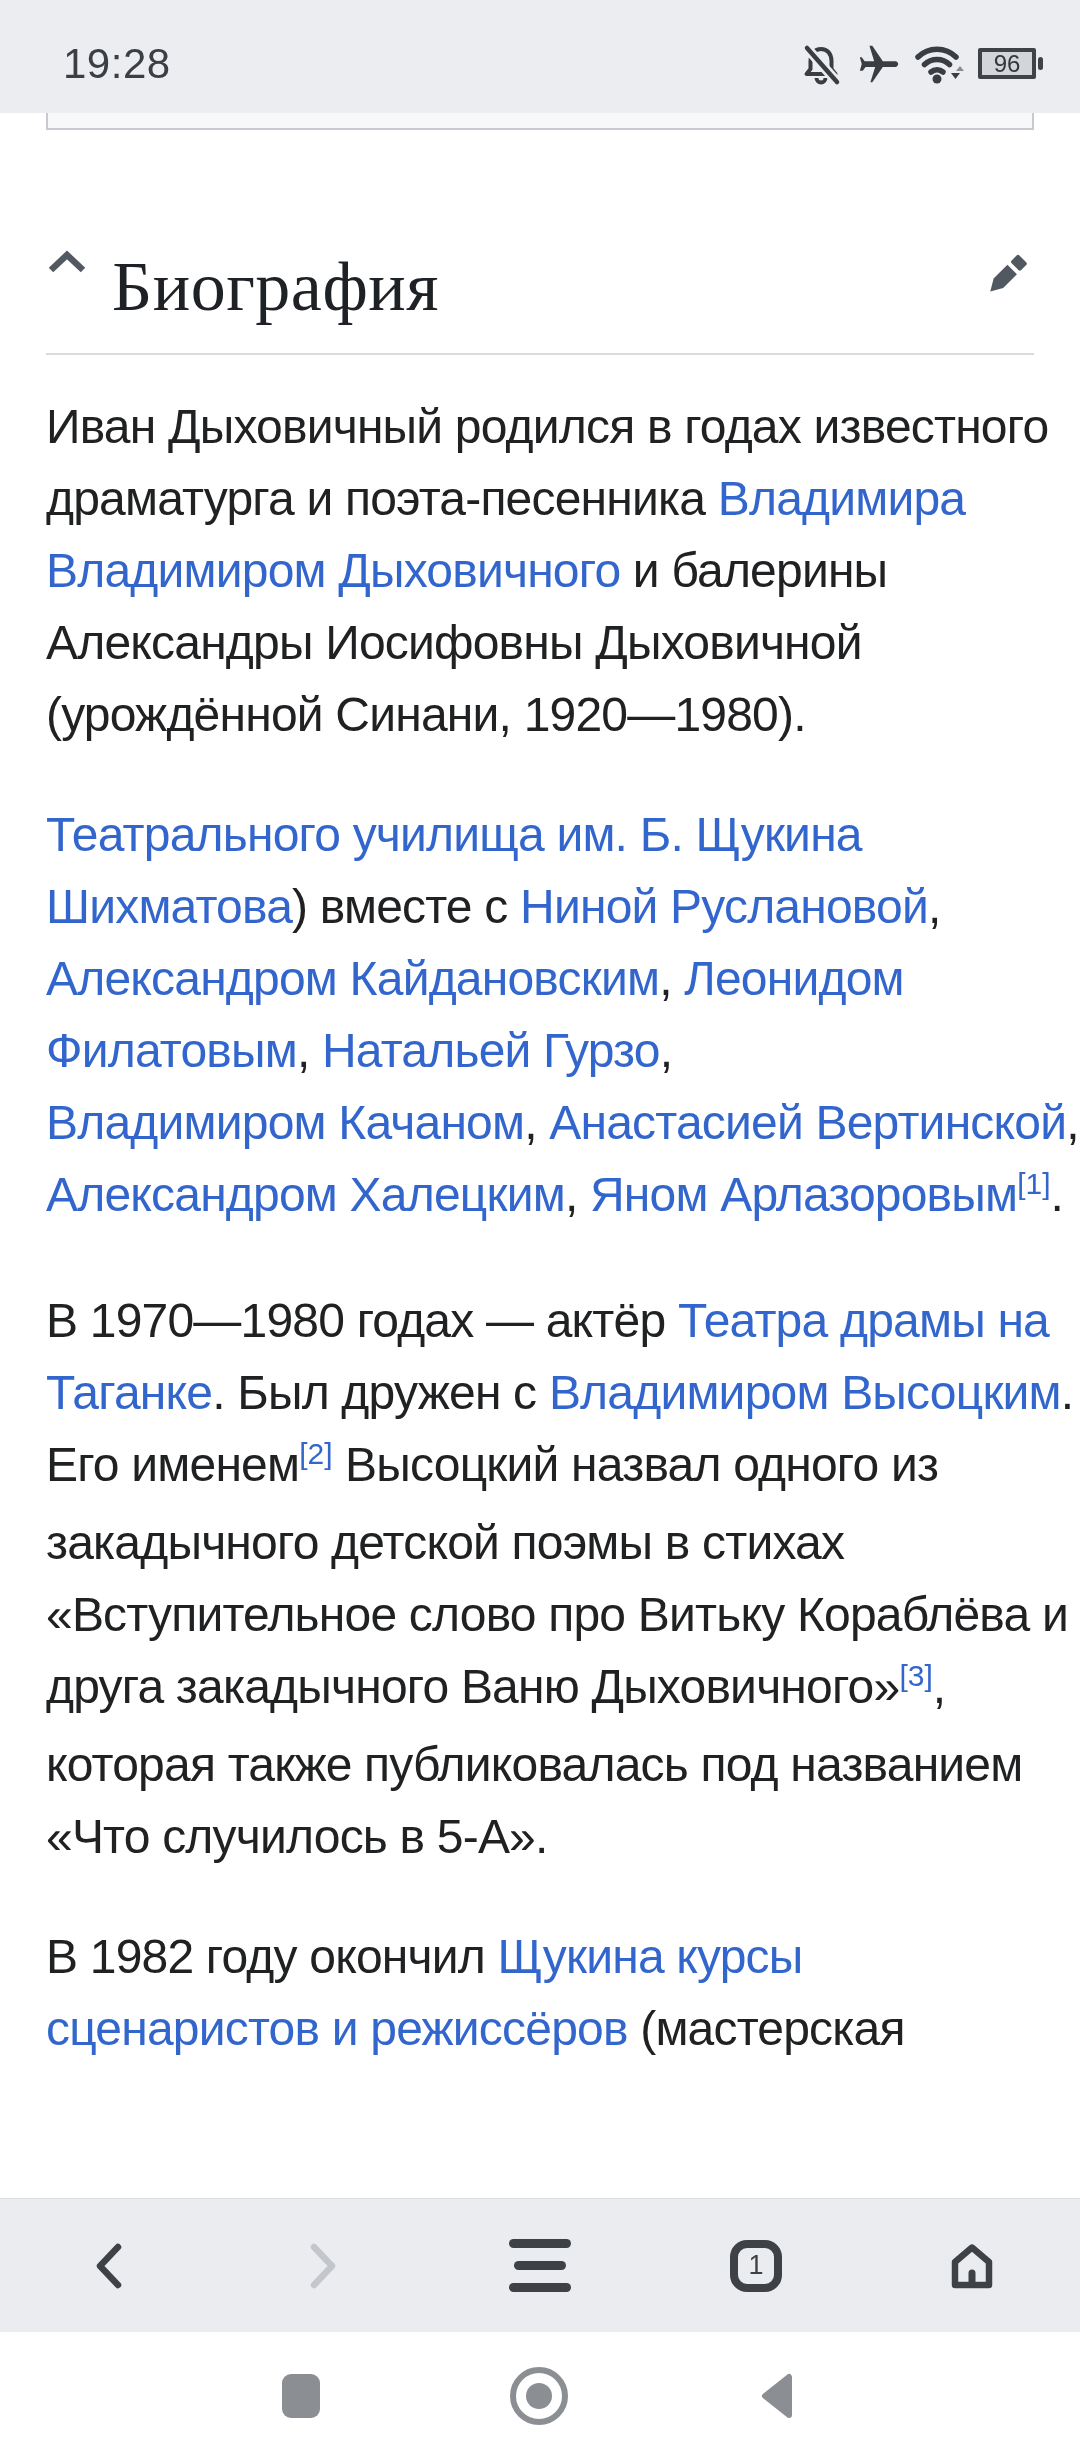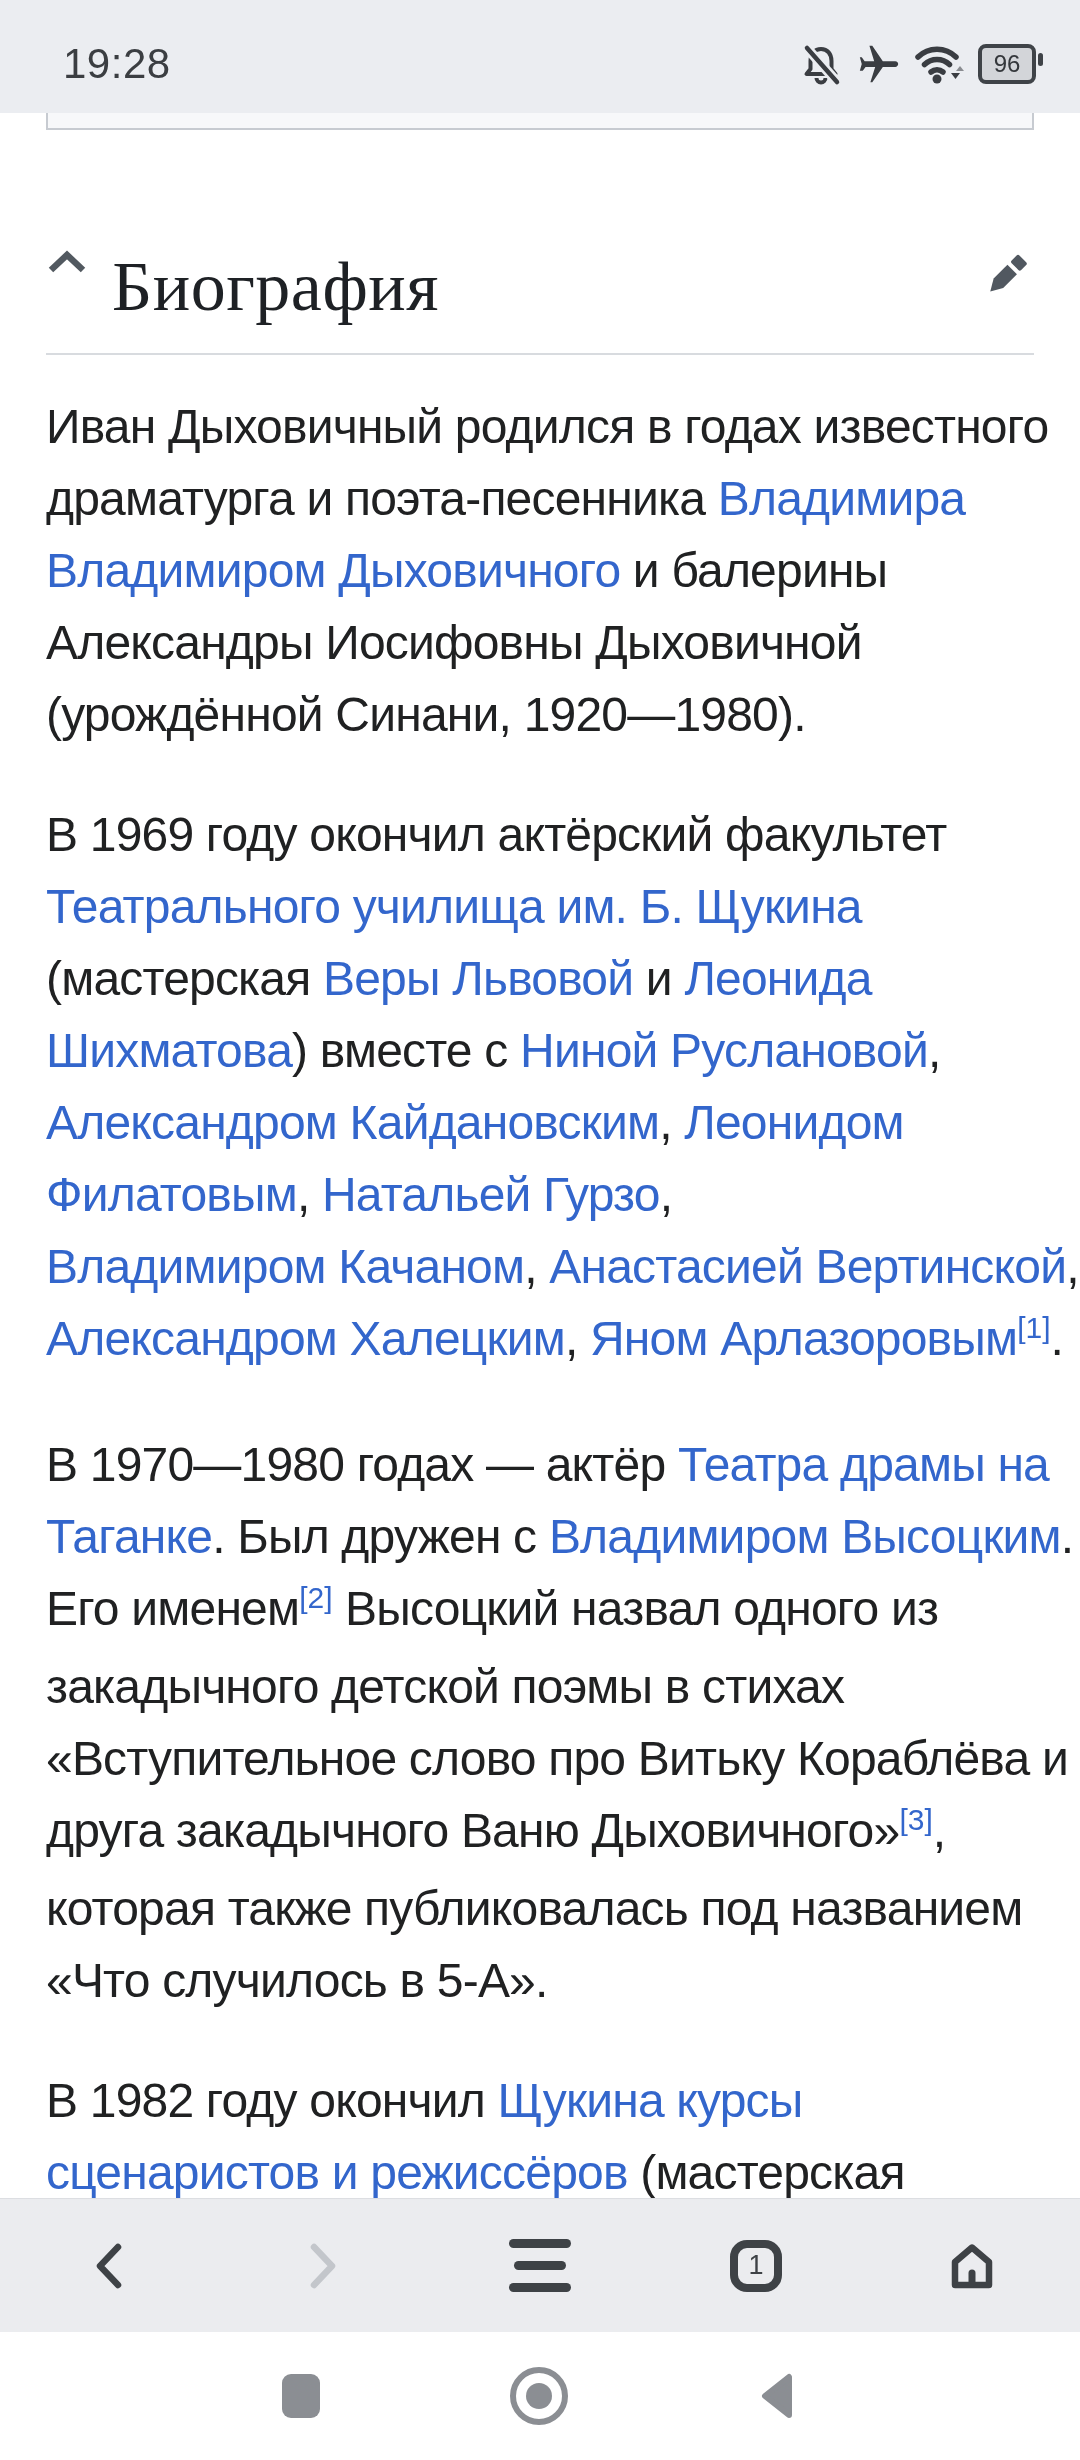--- a/index.html
+++ b/index.html
@@ -11,22 +11,22 @@
   
   .status-bar {
     height:113px; background:#ebedf1;
     display:flex; align-items:center; justify-content:space-between;
     padding:14px 36px 0 63px; box-sizing:border-box;
   }
   .sb-time { font-size:42px; color:#3b3e42; letter-spacing:0.5px; }
   .sb-icons { display:flex; align-items:center; gap:13px; }
   .sb-icon { display:flex; align-items:center; }
   .battery {
-    position:relative; width:58px; height:40px; box-sizing:border-box;
-    border:4px solid #3f4348; border-radius:8px; background:#d3d5d9;
+    position:relative; width:58px; height:31px; box-sizing:border-box;
+    border:4px solid #3f4348; border-radius:2px; background:#d3d5d9;
     display:flex; align-items:center; justify-content:center;
     margin-right:8px;
   }
   .battery-num { font-size:24px; color:#34373b; }
   .battery:after {
     content:""; position:absolute; right:-11px; top:5px;
     width:5px; height:13px; border-radius:3px; background:#3f4348;
   }
   
   .remnant {
@@ -144,23 +144,21 @@
 
 <div class="article" id="article">
     <div class="para">
       <div class="line"><span>Иван Дыховичный родился в годах известного</span></div>
       <div class="line"><span>драматурга и поэта-песенника </span><span class="wlink">Владимира</span></div>
       <div class="line"><span class="wlink">Владимиром Дыховичного</span><span> и балерины</span></div>
       <div class="line"><span>Александры Иосифовны Дыховичной</span></div>
       <div class="line"><span>(урождённой Синани, 1920—1980).</span></div>
     </div>
     <div class="para">
-      <div class="line"><span>В 1969 году окончил актёрский факультет</span></div>
       <div class="line"><span class="wlink">Театрального училища им. Б. Щукина</span></div>
-      <div class="line"><span>(мастерская </span><span class="wlink">Веры Львовой</span><span> и </span><span class="wlink">Леонида</span></div>
       <div class="line"><span class="wlink">Шихматова</span><span>) вместе с </span><span class="wlink">Ниной Руслановой</span><span>,</span></div>
       <div class="line"><span class="wlink">Александром Кайдановским</span><span>, </span><span class="wlink">Леонидом</span></div>
       <div class="line"><span class="wlink">Филатовым</span><span>, </span><span class="wlink">Натальей Гурзо</span><span>,</span></div>
       <div class="line"><span class="wlink">Владимиром Качаном</span><span>, </span><span class="wlink">Анастасией Вертинской</span><span>,</span></div>
       <div class="line"><span class="wlink">Александром Халецким</span><span>, </span><span class="wlink">Яном Арлазоровым</span><span class="wsup">[1]</span><span>.</span></div>
     </div>
     <div class="para">
       <div class="line"><span>В 1970—1980 годах — актёр </span><span class="wlink">Театра драмы на</span></div>
       <div class="line"><span class="wlink">Таганке</span><span>. Был дружен с </span><span class="wlink">Владимиром Высоцким</span><span>.</span></div>
       <div class="line"><span>Его именем</span><span class="wsup">[2]</span><span> Высоцкий назвал одного из</span></div>

